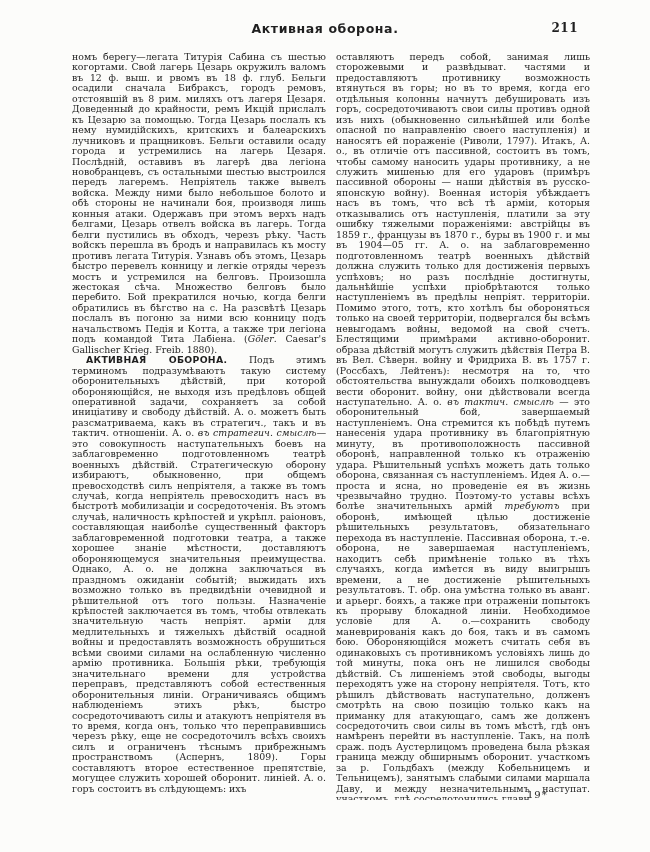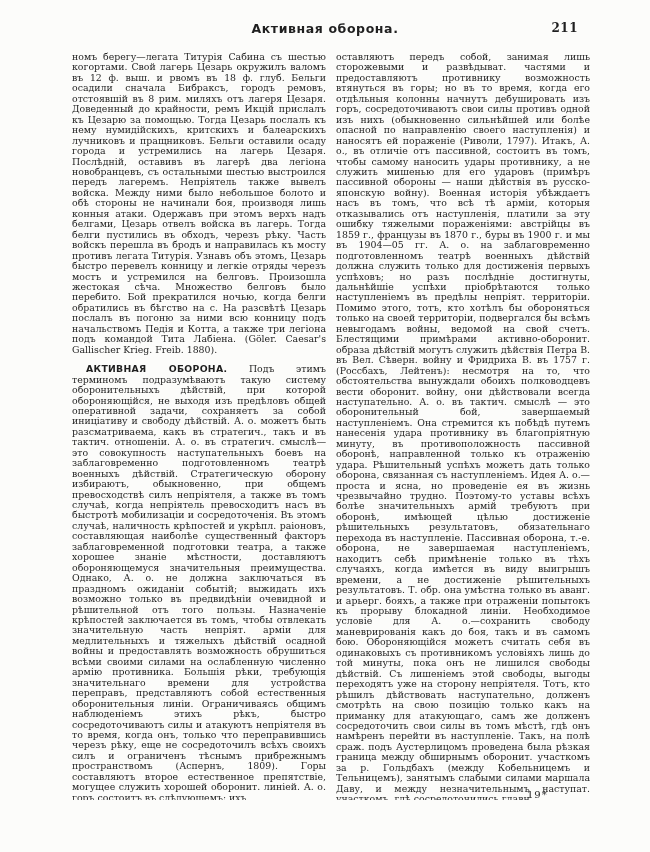--- a/index.html
+++ b/index.html
@@ -53,28 +53,28 @@
   }
   .col {
     width: 254px;
     text-align: justify;
     font-size: 9.4px;
     line-height: 10.45px;
     letter-spacing: 0px;
   }
   .col p { margin: 0; }
   .col p.indent { text-indent: 14px; }
-  .col p.entry { margin-top: 9px; }
+  .col p.entry { }
   .run-b {
     font-family: "DejaVu Sans", "Liberation Sans", sans-serif;
     font-weight: 700;
     font-size: 9.3px;
     letter-spacing: 0.3px;
   }
-  .run-i { }
+  .run-i { font-style: italic; }
   .signature-mark {
     position: absolute;
     top: 789px;
     left: 527px;
     font-size: 10px;
     letter-spacing: 1px;
   }
 </style>
 </head>
 <body>

